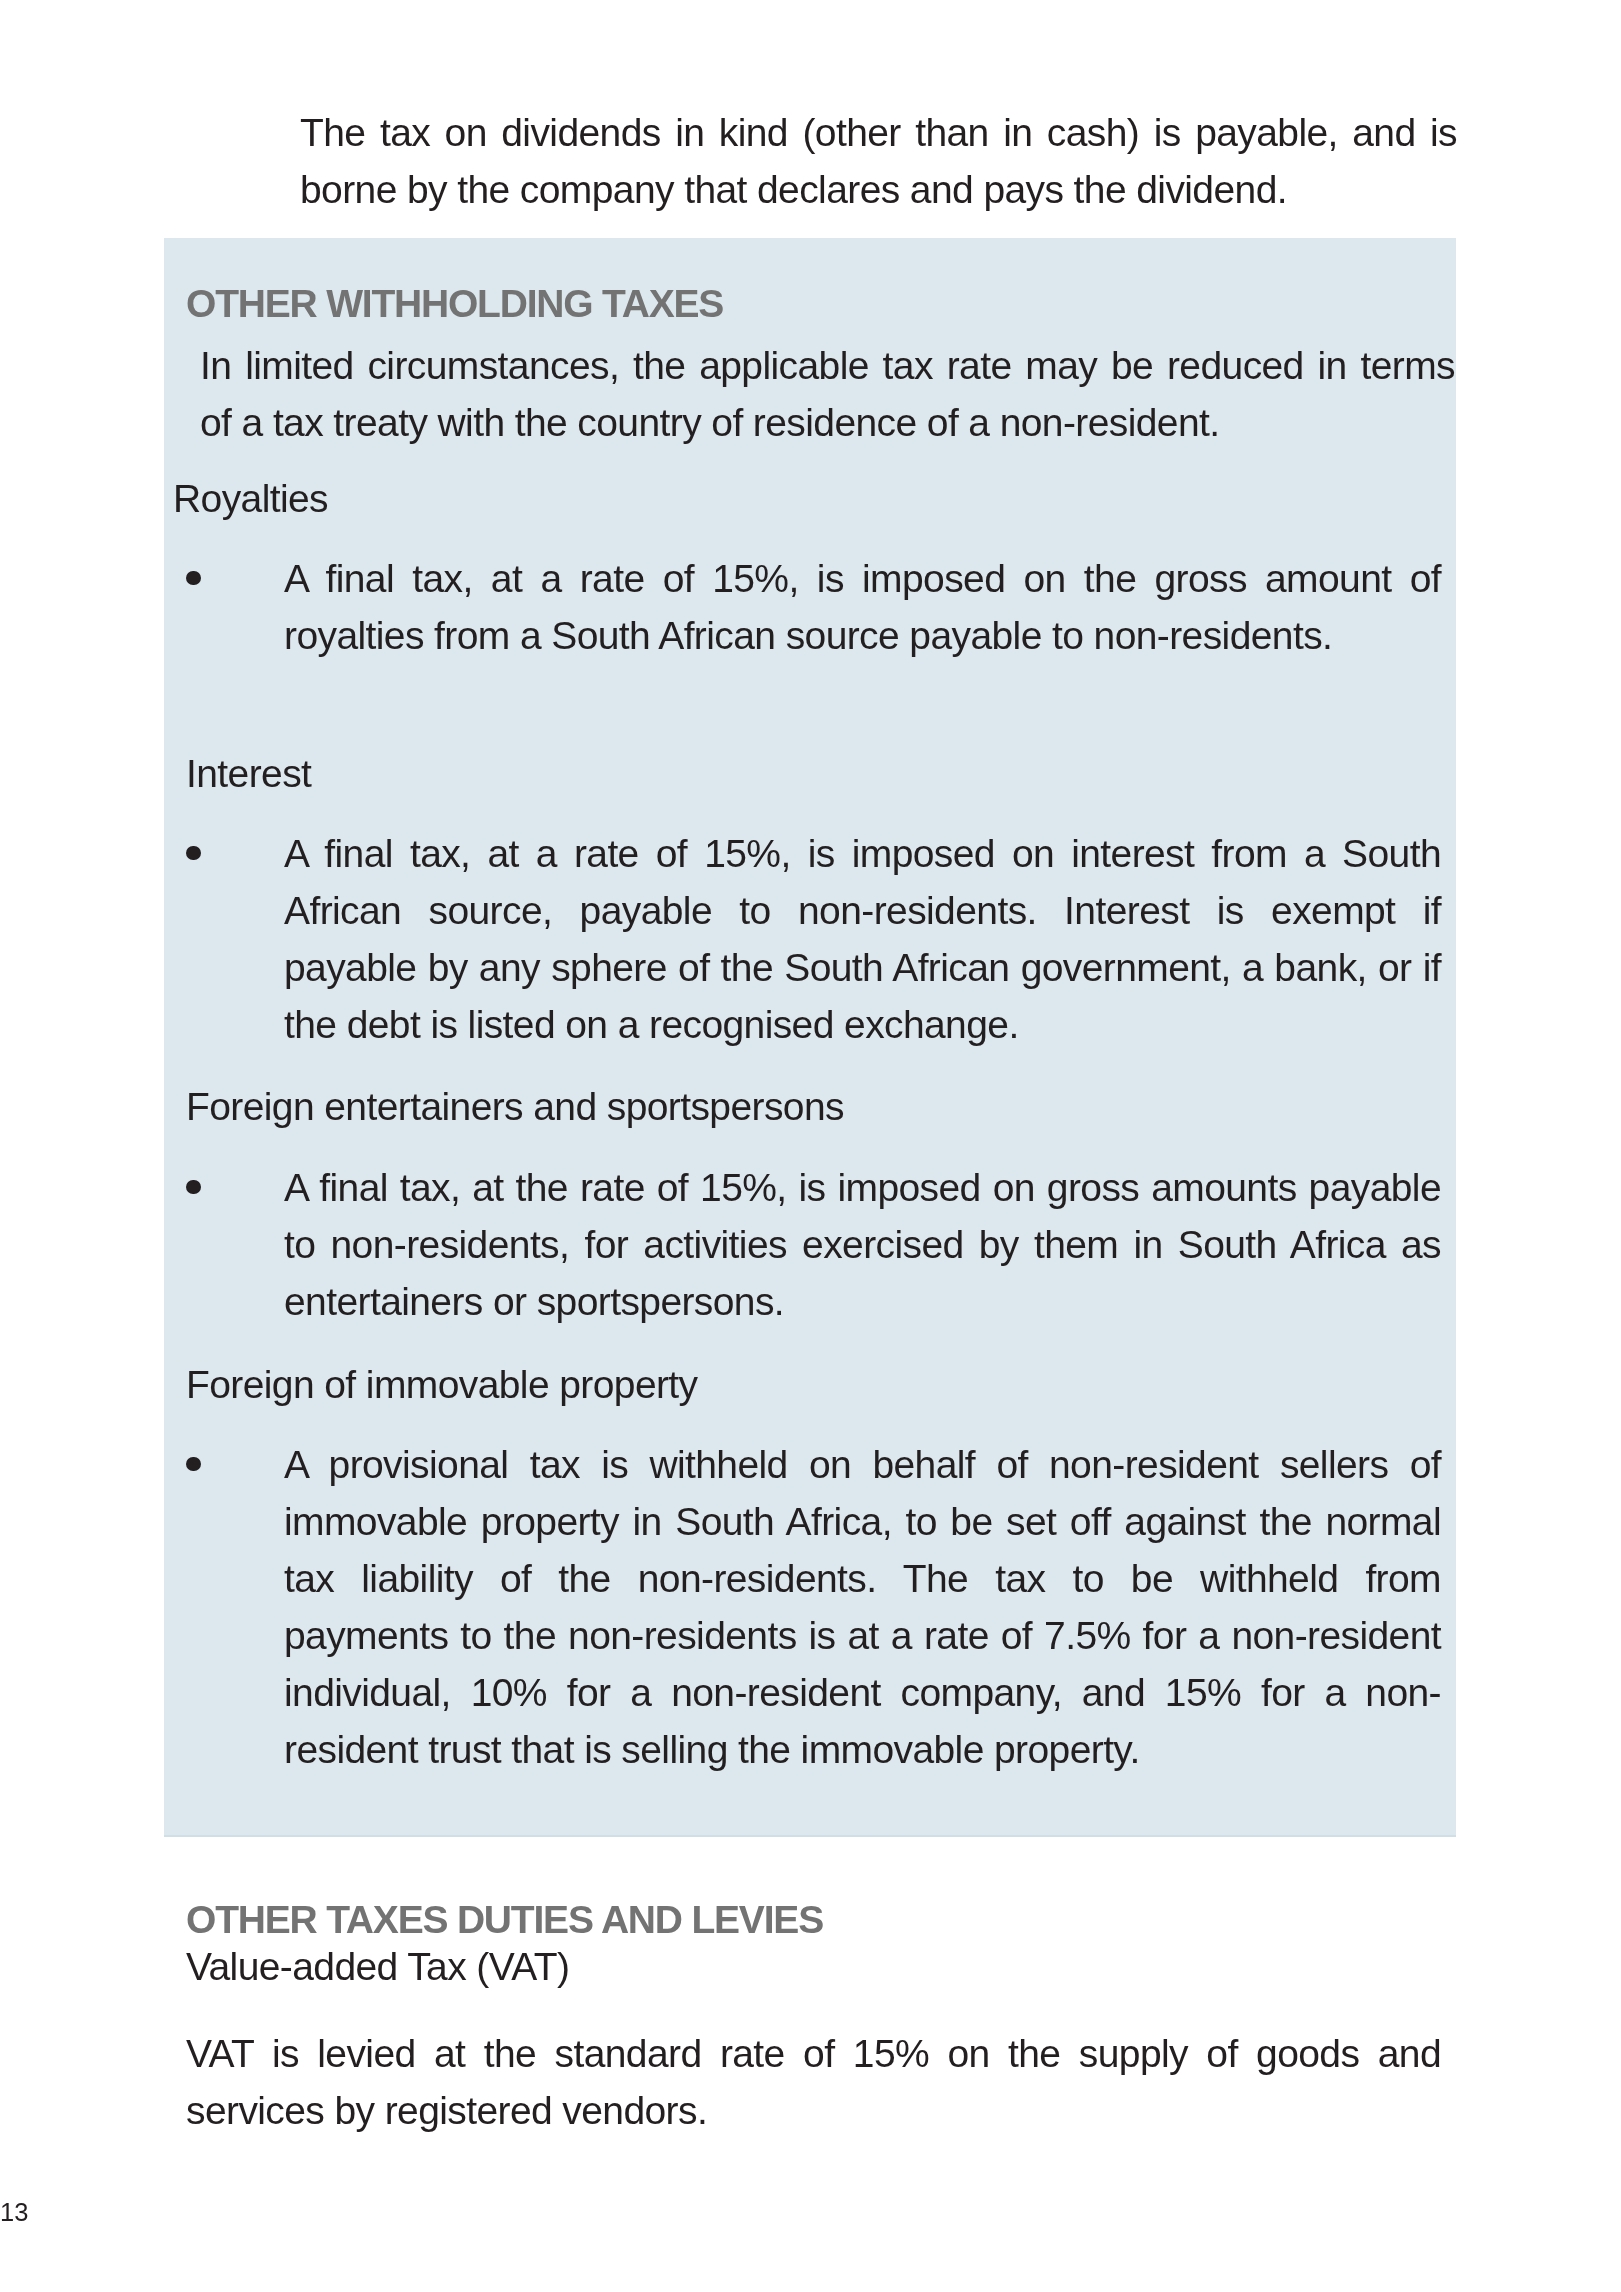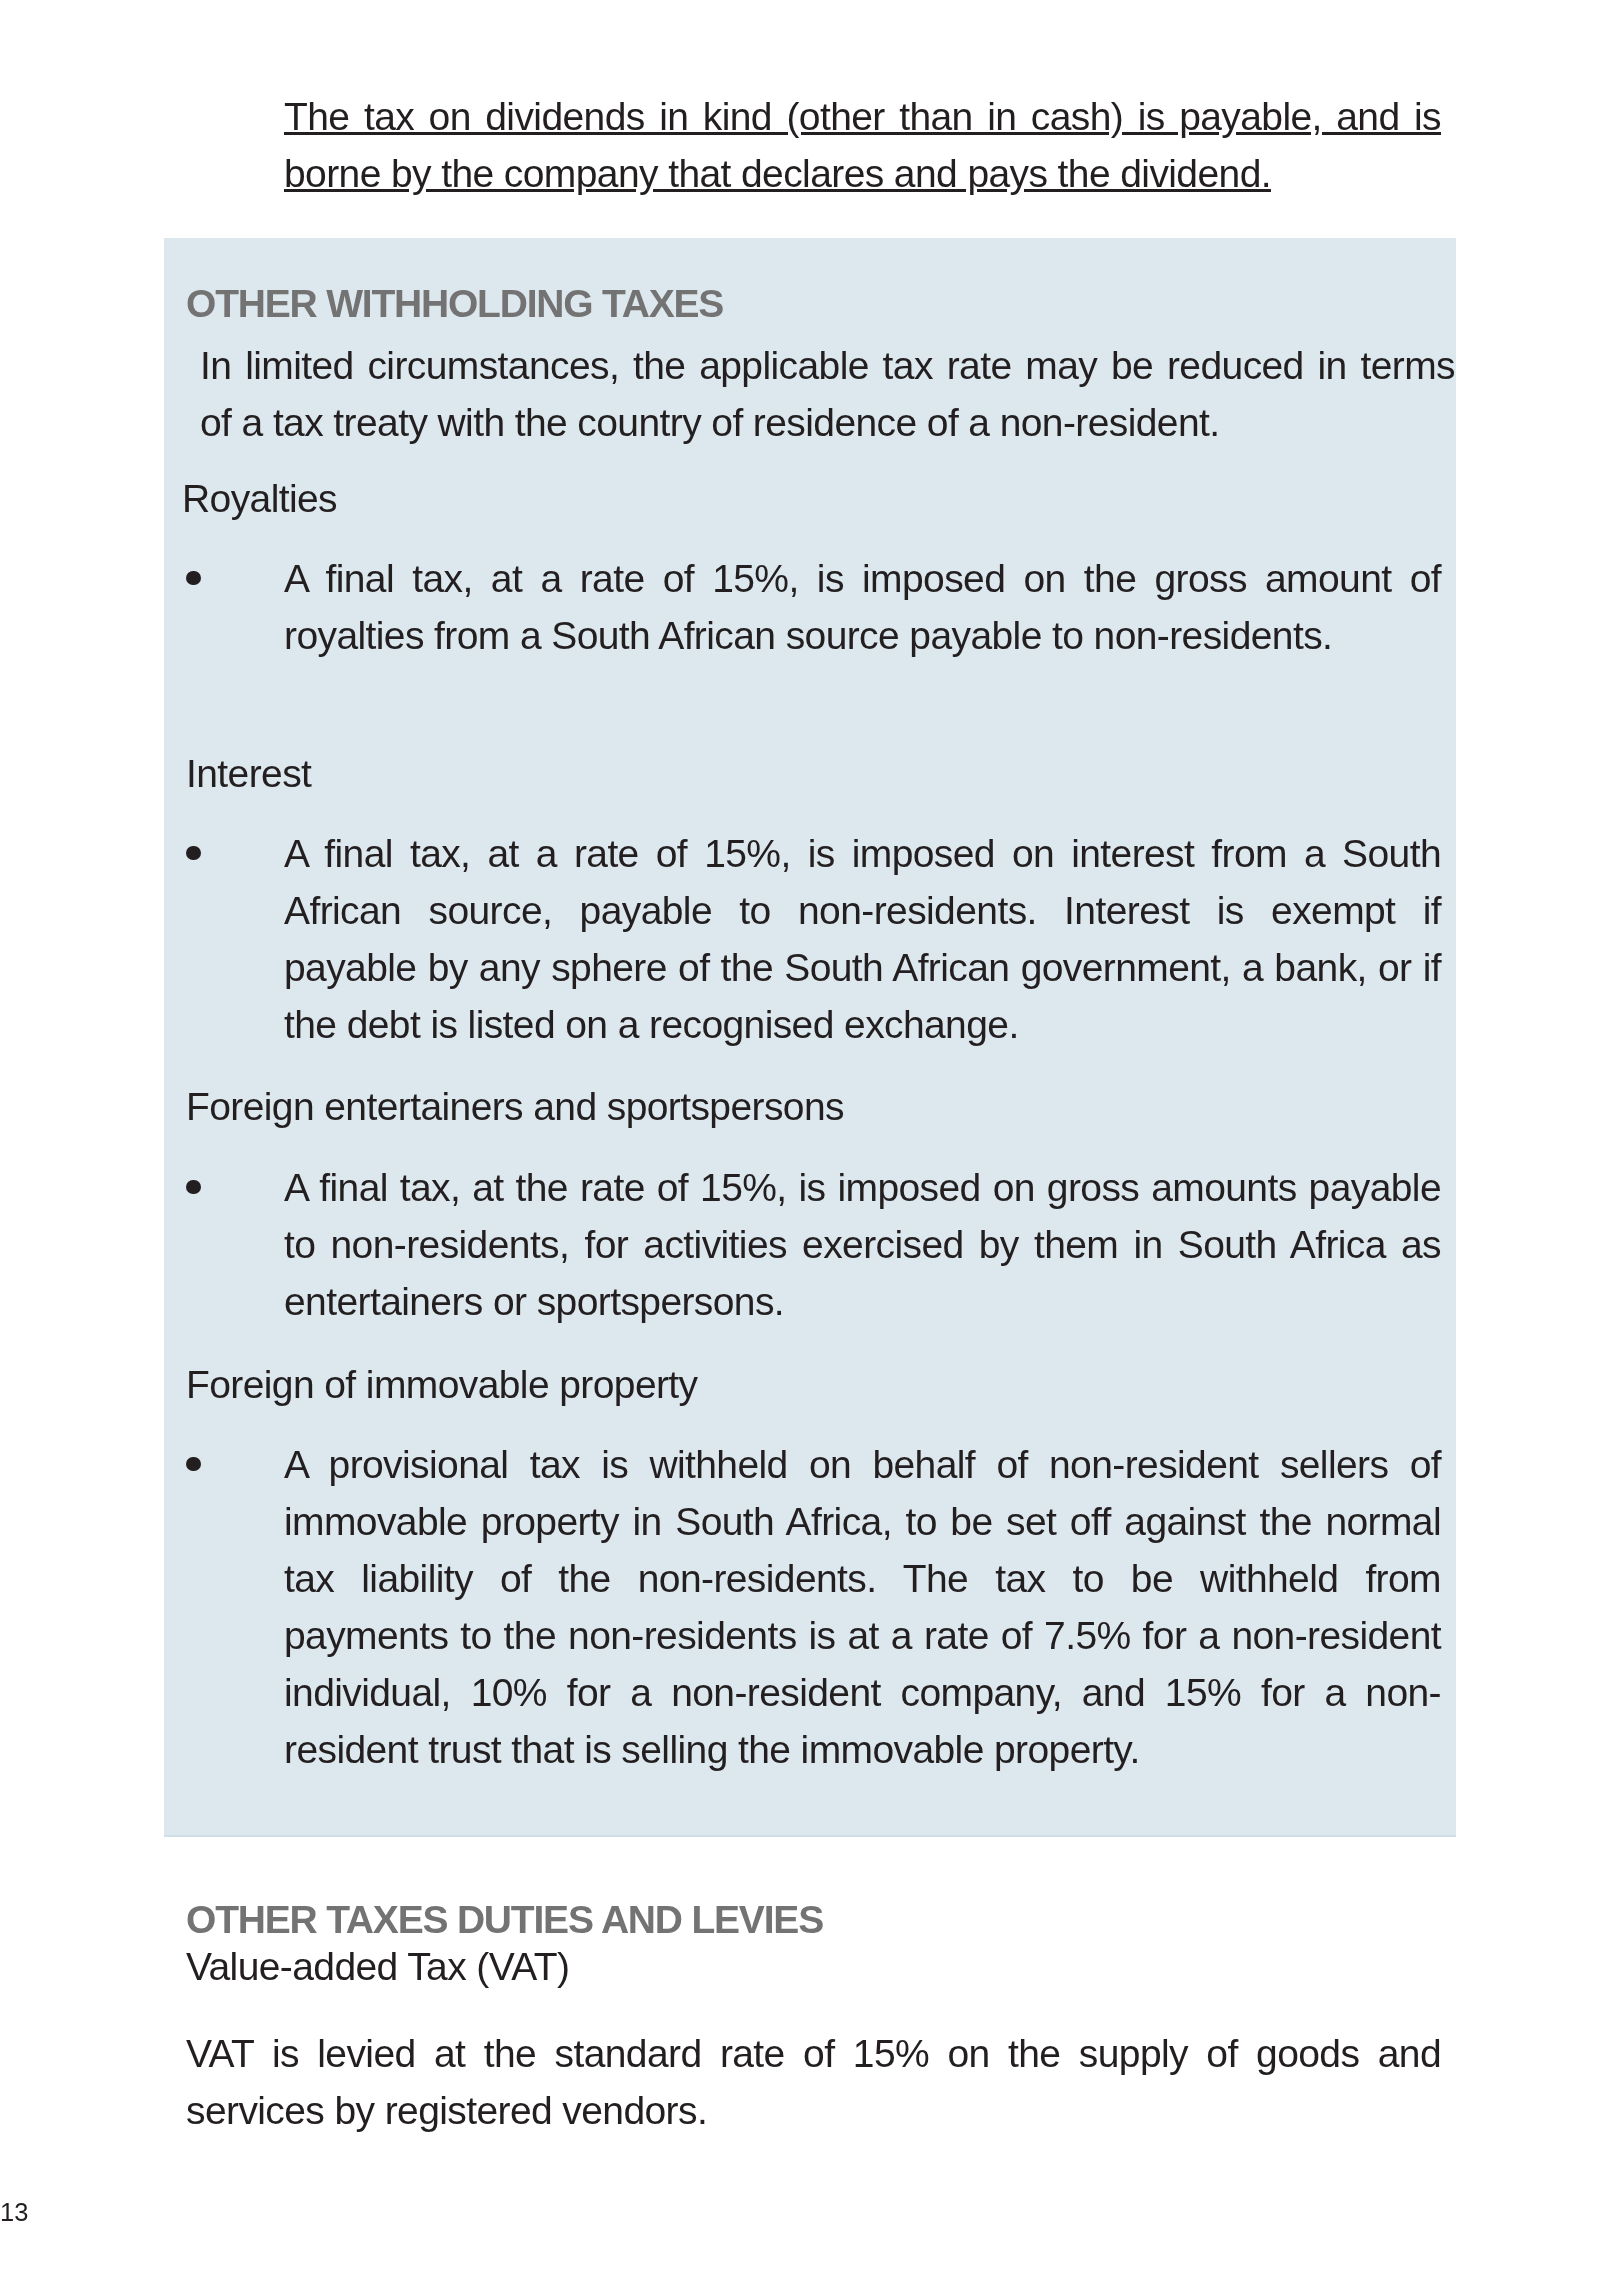--- a/index.html
+++ b/index.html
@@ -87,29 +87,29 @@
     text-align: left;
     font-size: 25.5px;
     color: #231f20;
   }
 </style>
 </head>
 <body>
 
 <div class="page">
 
-  <p class="text justify intro abs" style="margin:0;text-decoration:underline;">The tax on dividends in kind (other than in cash) is payable, and is borne by the company that declares and pays the dividend.</p>
+  <p class="text justify intro abs" style="margin:16px;">The tax on dividends in kind (other than in cash) is payable, and is borne by the company that declares and pays the dividend.</p>
 
   <div class="box"></div>
 
   <div class="heading abs" style="left:186px; top:258px;">OTHER WITHHOLDING TAXES</div>
 
   <p class="text justify abs" style="left:186px; top:323px; width:1255px; margin:14px;">In limited circumstances, the applicable tax rate may be reduced in terms of a tax treaty with the country of residence of a non-resident.</p>
 
-  <div class="sub abs" style="left:182px; top:470px;text-align:center;">Royalties</div>
+  <div class="sub abs" style="left:173px; top:470px;text-align:center;">Royalties</div>
   <div class="bullet-row" style="top:550px;">
     <span class="bullet-dot"></span>
     <p class="bullet-text text justify" style="margin:0;">A final tax, at a rate of 15%, is imposed on the gross amount of royalties from a South African source payable to non-residents.</p>
   </div>
 
   <div class="sub abs" style="left:186px; top:745px;">Interest</div>
   <div class="bullet-row" style="top:825px;">
     <span class="bullet-dot"></span>
     <p class="bullet-text text justify" style="margin:0;">A final tax, at a rate of 15%, is imposed on interest from a South African source, payable to non-residents. Interest is exempt if payable by any sphere of the South African government, a bank, or if the debt is listed on a recognised exchange.</p>
   </div>

